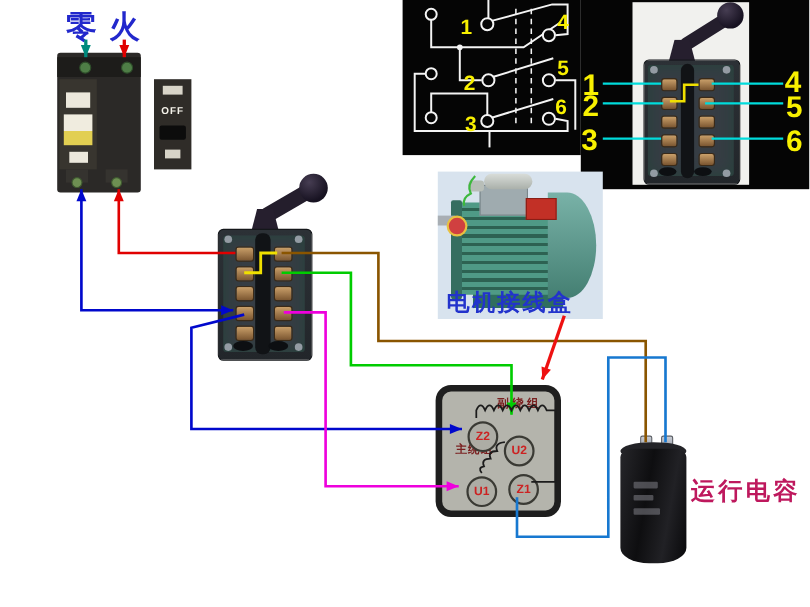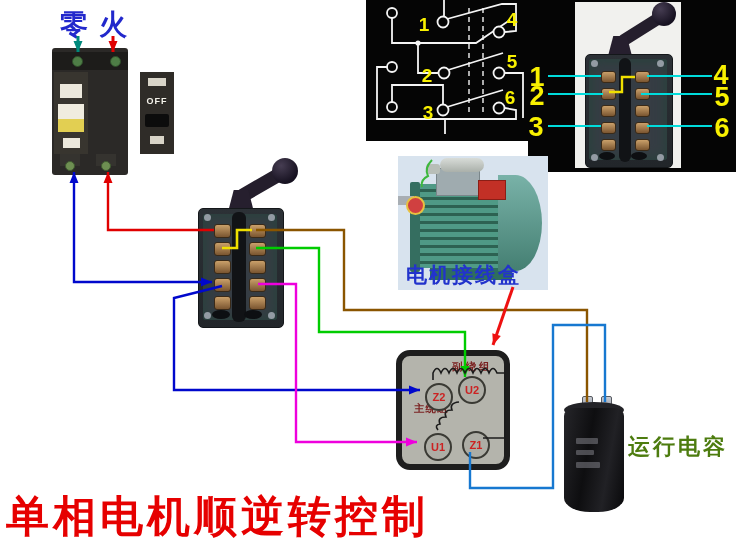--- a/index.html
+++ b/index.html
@@ -61,21 +61,21 @@
   .cp-top{position:absolute;left:2px;top:8px;width:60px;height:16px;border-radius:50%;background:#232327;}
   .cp-body{position:absolute;left:2px;top:14px;width:60px;height:104px;
            background:linear-gradient(100deg,#26262a,#0e0e10 40%,#212125 70%,#08080a);
            border-radius:10px 10px 26px 26px / 8px 8px 14px 14px;}
   .cp-mark{position:absolute;background:#8a8a92;opacity:.5;border-radius:1px;}
   
   .lbl{position:absolute;z-index:6;white-space:nowrap;}
   #lbl-neutral,#lbl-live{color:#2228cc;font-size:28px;font-weight:bold;}
   #lbl-qs{color:#2233cc;font-size:24px;}
   #lbl-motorbox{color:#2233cc;font-size:21px;font-weight:bold;letter-spacing:2px;}
-  #lbl-cap{color:#4d7c0f;font-size:22px;font-weight:bold;letter-spacing:3px;}
+  #lbl-cap{color:#be185d;font-size:22px;font-weight:bold;letter-spacing:3px;}
   #lbl-title{color:#e60000;font-size:43px;font-weight:bold;letter-spacing:4px;}
   
   #overlay{position:absolute;left:0;top:0;width:736px;height:552px;z-index:10;pointer-events:none;}
 </style>
 </head>
 <body>
 
 <div id="canvas">
 
   <div id="schematic-box" class="abs"></div>
@@ -164,40 +164,39 @@
     <div class="mo-cap"></div>
     <div class="mo-cap2"></div>
     <div class="mo-plate"></div>
     <div class="mo-sticker"></div>
   </div>
 
   <div id="tbox" class="abs">
     <div class="tb-lab" style="left:50px;top:4px;letter-spacing:3px;font-family:Liberation Serif, serif;">副绕组</div>
     <div class="tb-lab" style="left:12px;top:46px;letter-spacing:1px;">主绕组</div>
     <div class="term" style="left:23px;top:27px;">Z2</div>
-    <div class="term" style="left:56px;top:20px;text-align:center;">U2</div>
+    <div class="term" style="left:56px;top:40px;text-align:center;">U2</div>
     <div class="term" style="left:22px;top:77px;">U1</div>
     <div class="term" style="left:60px;top:75px;">Z1</div>
   </div>
 
   <div id="capacitor" class="abs">
     <div class="cp-term" style="left:20px;"></div>
     <div class="cp-term" style="left:39px;"></div>
     <div class="cp-top"></div>
     <div class="cp-body"></div>
     <div class="cp-mark" style="left:14px;top:44px;width:22px;height:6px;"></div>
     <div class="cp-mark" style="left:14px;top:56px;width:18px;height:5px;"></div>
     <div class="cp-mark" style="left:14px;top:68px;width:24px;height:6px;"></div>
   </div>
 
   <div class="lbl" id="lbl-neutral" style="left:60px;top:6px;">零</div>
   <div class="lbl" id="lbl-live" style="left:99px;top:6px;">火</div>
   <div class="lbl" id="lbl-motorbox" style="left:406px;top:261px;">电机接线盒</div>
   <div class="lbl" id="lbl-cap" style="left:628px;top:432px;">运行电容</div>
-  <div class="lbl" id="lbl-title" style="left:6px;top:488px;">单相电机顺逆转控制</div>
 
   <svg id="overlay" xmlns="http://www.w3.org/2000/svg">
       <polyline points="392,18 392,43 416,43" fill="none" stroke="#f4f4f4" stroke-width="1.8"></polyline>
       <polyline points="418,43 418,73 438,73" fill="none" stroke="#f4f4f4" stroke-width="1.8"></polyline>
       <polyline points="420,43 476,43 510,20" fill="none" stroke="#f4f4f4" stroke-width="1.8"></polyline>
       <polyline points="387,67 377,67 377,119 516,119 516,110 505,108" fill="none" stroke="#f4f4f4" stroke-width="1.8"></polyline>
       <polyline points="445,119 445,134" fill="none" stroke="#f4f4f4" stroke-width="1.8"></polyline>
       <polyline points="392,102 392,85 443,85 443,105" fill="none" stroke="#f4f4f4" stroke-width="1.8"></polyline>
       <polyline points="444,0 444,17" fill="none" stroke="#f4f4f4" stroke-width="1.8"></polyline>
       <polyline points="447,19 502,4 516,4 516,31 505,32" fill="none" stroke="#f4f4f4" stroke-width="1.8"></polyline>

